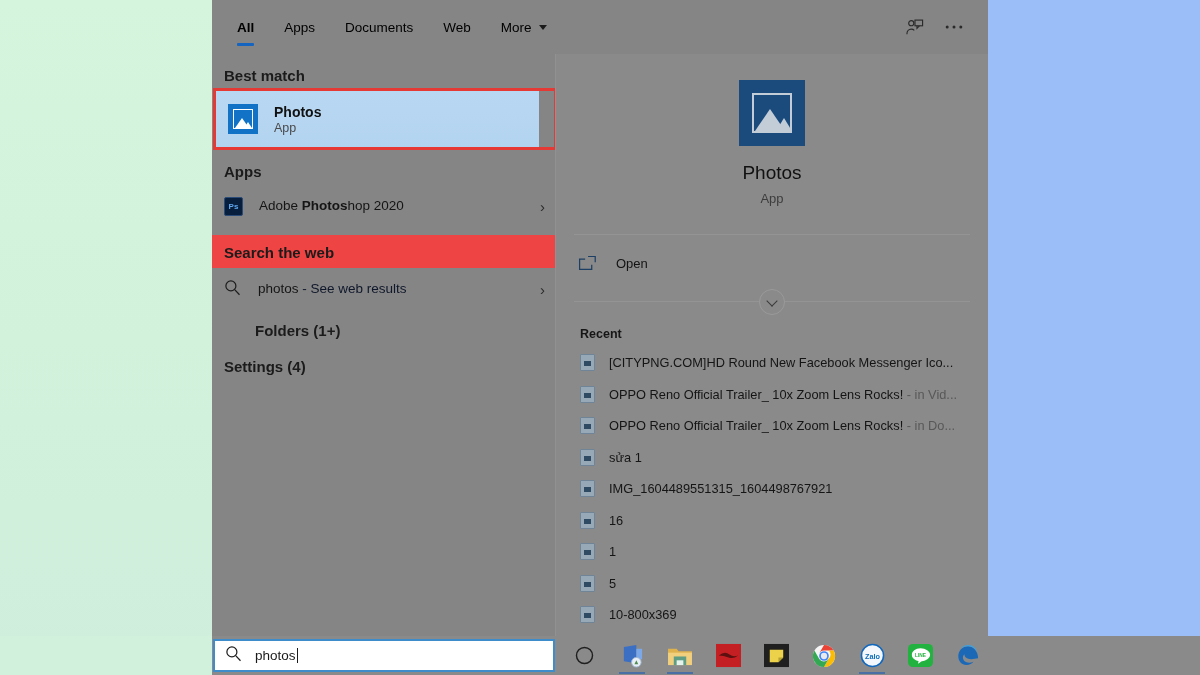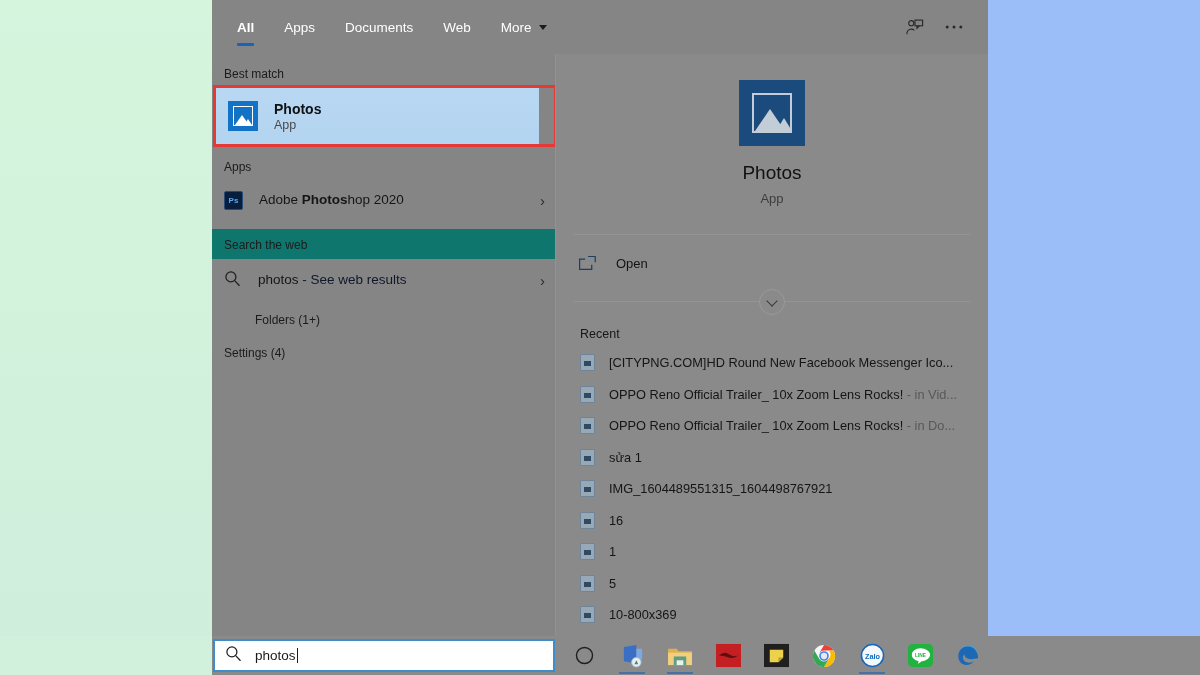--- a/index.html
+++ b/index.html
@@ -31,21 +31,21 @@
   #tabbar {
     height: 54px; flex: none;
     display: flex; align-items: stretch;
     padding-left: 10px; padding-right: 14px;
     background: #858585;
   }
   .tab {
     position: relative;
     display: flex; align-items: center;
     padding: 0 15px;
-    font-size: 13.5px; color: #ffffff;
+    font-size: 13.5px; color: #000000;
     cursor: default; white-space: nowrap;
   }
   .tab.active { font-weight: bold; }
   .tab.active::after {
     content: ""; position: absolute; left: 15px; right: 15px; bottom: 8px;
     height: 3px; background: #1565c0; border-radius: 1px;
   }
   .tab .caret {
     display: inline-block; margin-left: 7px;
     border-left: 4.5px solid transparent; border-right: 4.5px solid transparent;
@@ -69,24 +69,24 @@
   #right-col {
     flex: 1;
     background: #8a8a8a;
     border-left: 1px solid #919191;
     display: flex; flex-direction: column;
     overflow: hidden;
   }
 
   
   .section-head {
-    font-size: 12px; font-weight: normal; color: #1b1b1b;
+    font-size: 15px; font-weight: bold; color: #1b1b1b;
     padding: 9px 12px 7px 12px;
   }
-  .section-head.band { background: #0f766e; }
+  .section-head.band { background: #ef4444; }
 
   
   .row {
     display: flex; align-items: center;
     height: 38px; padding: 0 10px 0 12px;
     cursor: default;
   }
   .row .row-text { flex: 1; min-width: 0; }
   .row .title { font-size: 13.5px; color: #151515; line-height: 1.25; }
   .row .chev { font-size: 15px; color: #2c2c2c; padding-left: 8px; }
@@ -199,21 +199,21 @@
     display: flex; align-items: center; justify-content: center;
     position: relative; z-index: 2; cursor: default;
   }
   #expander .chev-d {
     width: 8px; height: 8px; margin-top: -3px;
     border-left: 1.6px solid #3a3a3a; border-bottom: 1.6px solid #3a3a3a;
     transform: rotate(-45deg);
   }
 
   #recent-head {
-    font-size: 12.5px; font-weight: normal; color: #161616;
+    font-size: 12.5px; font-weight: bold; color: #161616;
     padding: 8px 0 6px 24px;
   }
   #recent-list { flex: 1; overflow: hidden; }
   .recent-row {
     display: flex; align-items: center;
     height: 31.5px; padding: 0 14px 0 24px;
     cursor: default;
   }
   .recent-row .rtext {
     font-size: 12.8px; color: #151515;

